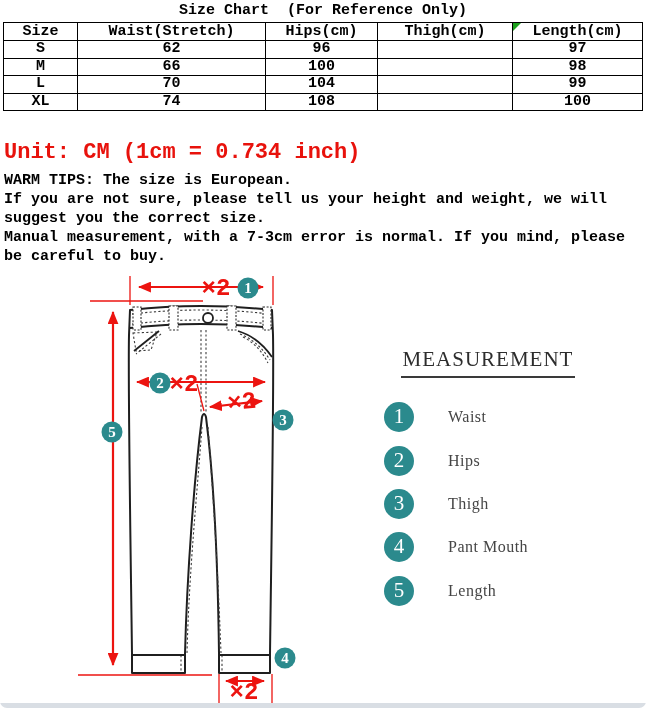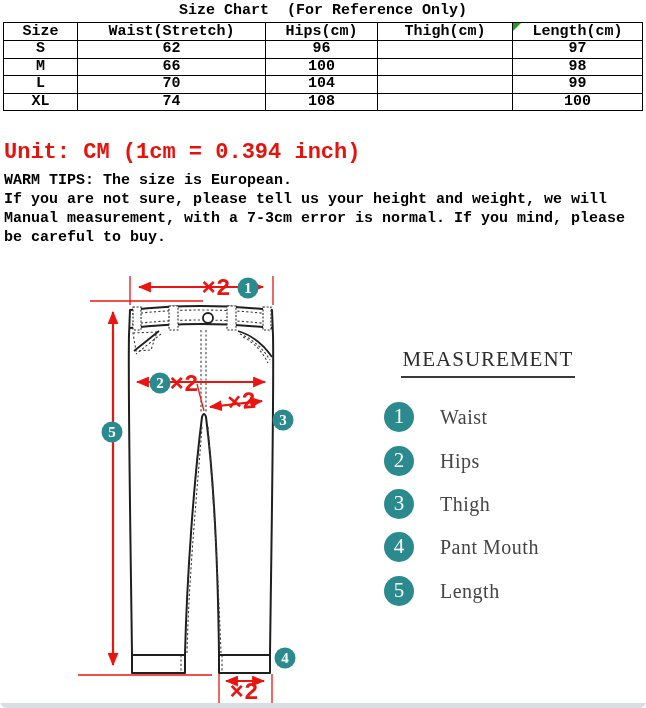--- a/index.html
+++ b/index.html
@@ -26,22 +26,22 @@
   
   .diagram{position:absolute;top:265px;left:0;width:646px;height:443px;}
   .pants-svg{position:absolute;left:0;top:0;}
   .legend-title{position:absolute;left:401px;top:82px;width:174px;text-align:center;
     font-family:"Liberation Serif",serif;font-size:21px;color:#2d2d2d;letter-spacing:1px;
     border-bottom:2px solid #3a3a3a;padding-bottom:4px;white-space:nowrap;}
   .legend-item{position:absolute;left:384px;width:250px;height:30px;}
   .lg-circle{display:inline-block;width:30px;height:30px;border-radius:50%;
     background:#2b8a8d;color:#fff;font-family:"Liberation Serif",serif;font-size:21px;
     text-align:center;line-height:29px;vertical-align:top;}
-  .lg-label{position:absolute;left:56px;top:0;line-height:30px;
-    font-family:"Liberation Serif",serif;font-size:20px;color:#454545;
+  .lg-label{position:absolute;left:64px;top:0;line-height:30px;
+    font-family:"Liberation Serif",serif;font-size:16px;color:#454545;
     letter-spacing:0.5px;white-space:nowrap;}
   .footer-strip{position:absolute;left:0;top:438px;width:646px;height:5px;background:#d9dee4;}
 </style>
 </head>
 <body>
 
 <div class="sheet">
 
   <div class="chart-title">Size Chart  (For Reference Only)</div>
 
@@ -87,25 +87,26 @@
       <tr>
         <td>XL</td>
         <td>74</td>
         <td>108</td>
         <td></td>
         <td>100</td>
       </tr>
     </tbody>
   </table>
 
-  <div class="unit-note">Unit: CM (1cm = 0.394 inch)</div>
+  <div class="unit-note">Unit: CM (1cm = 0.734 inch)</div>
 
   <div class="tips">
     <div>WARM TIPS: The size is European.</div>
     <div>If you are not sure, please tell us your height and weight, we will</div>
+    <div>suggest you the correct size.</div>
     <div>Manual measurement, with a 7-3cm error is normal. If you mind, please</div>
     <div>be careful to buy.</div>
   </div>
 
   <div class="diagram">
 
     <svg class="pants-svg" width="646" height="443" viewBox="0 0 646 443">
       <defs>
         <marker id="arr" viewBox="0 0 12 10" refX="11" refY="5" markerWidth="13" markerHeight="11" orient="auto-start-reverse" markerUnits="userSpaceOnUse">
           <path d="M0,0 L12,5 L0,10 Z" fill="#ec1410"></path>

